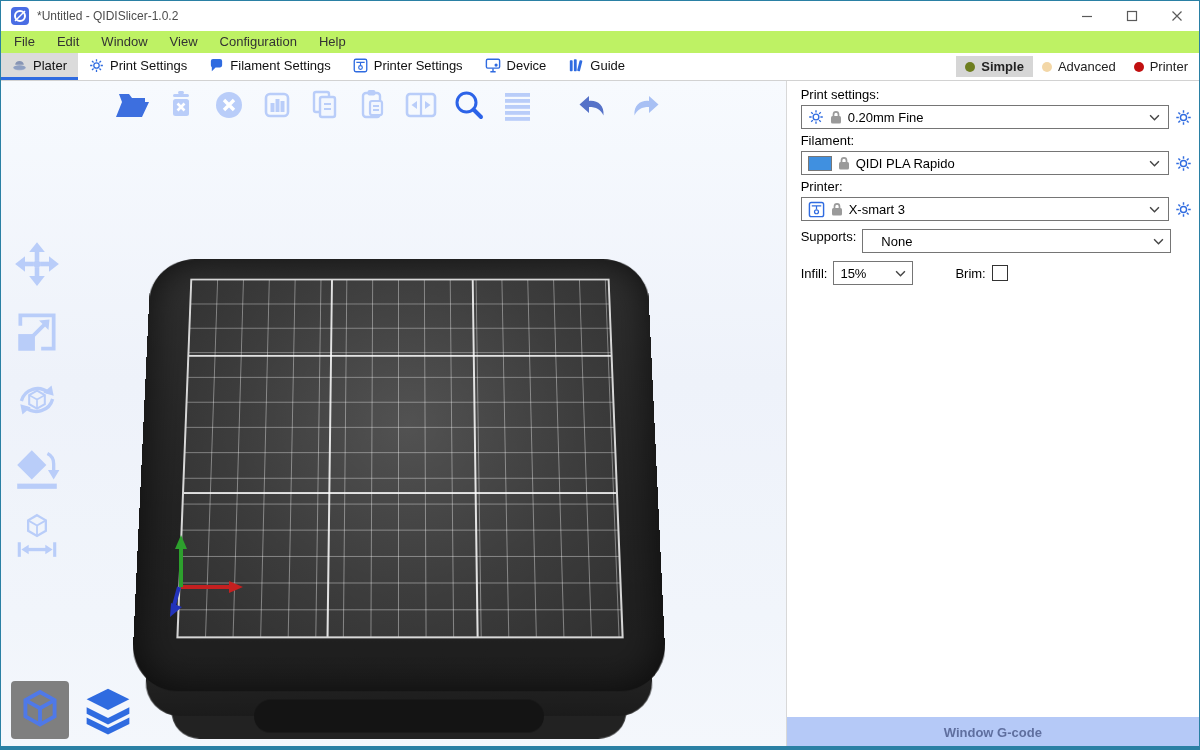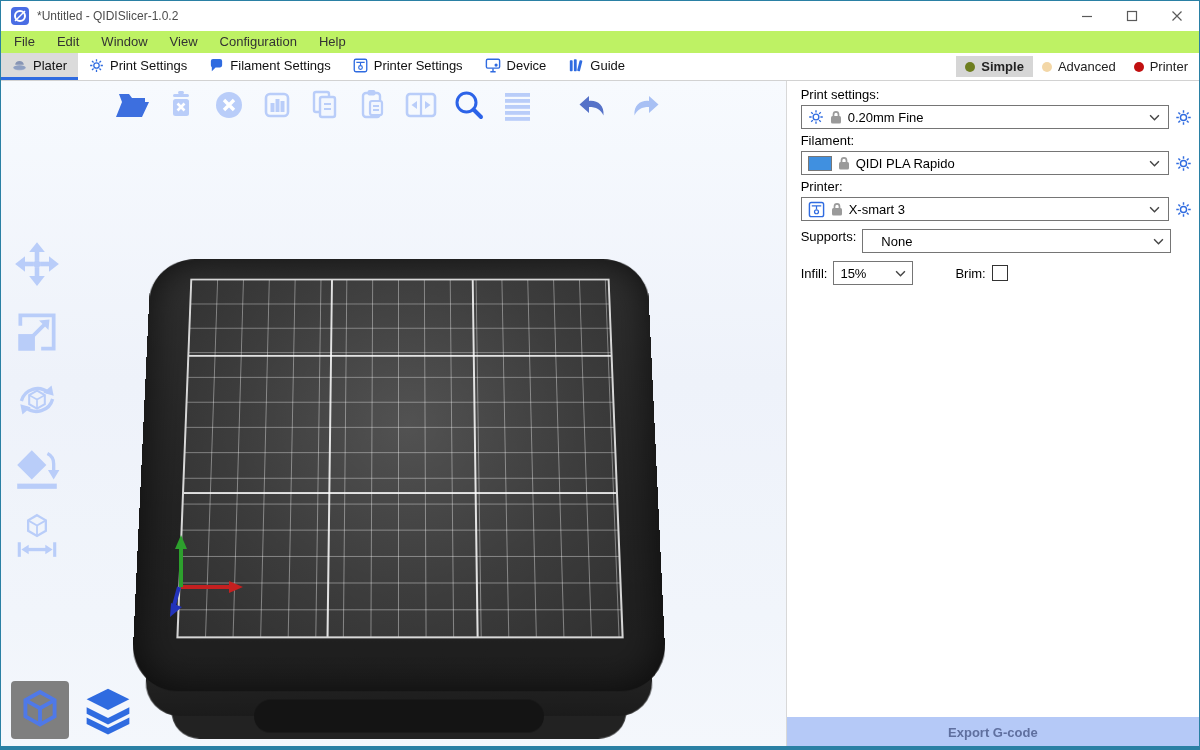--- a/index.html
+++ b/index.html
@@ -459,17 +459,17 @@
           <span class="ctext" style="flex:1">15%</span>
           <svg width="11" height="7" viewBox="0 0 10 6">
               <path d="M1 1l4 4 4-4" stroke="#444" stroke-width="1.3" fill="none"></path>
             </svg>
         </div>
         <span class="brimlabel">Brim:</span>
         <span class="checkbox"></span>
       </div>
 
       <div class="export-btn">
-        <span>Export G-code</span>
+        <span>Window G-code</span>
       </div>
     </div>
   </div>
 </div>
 
 </body></html>

